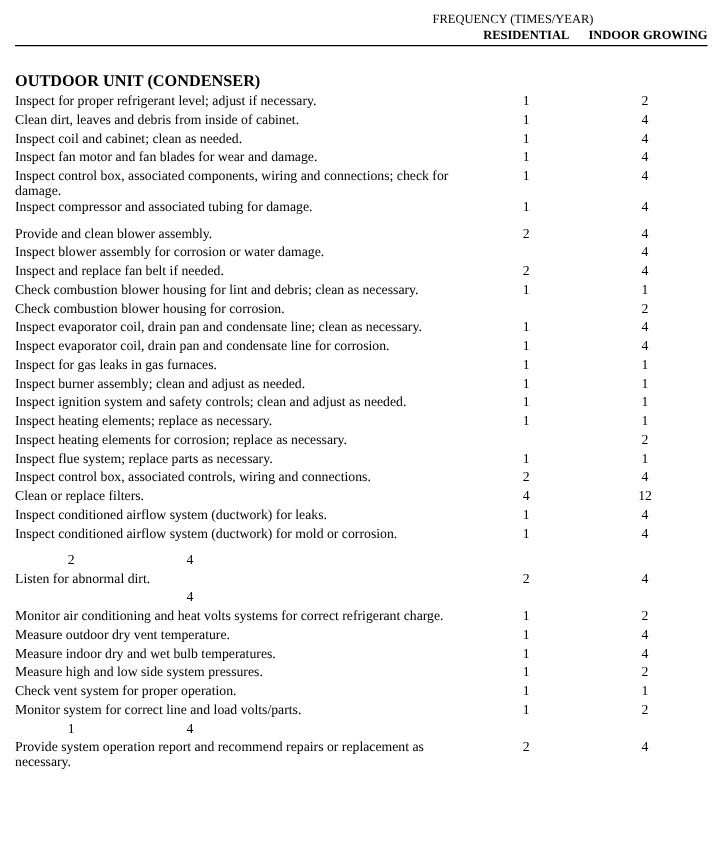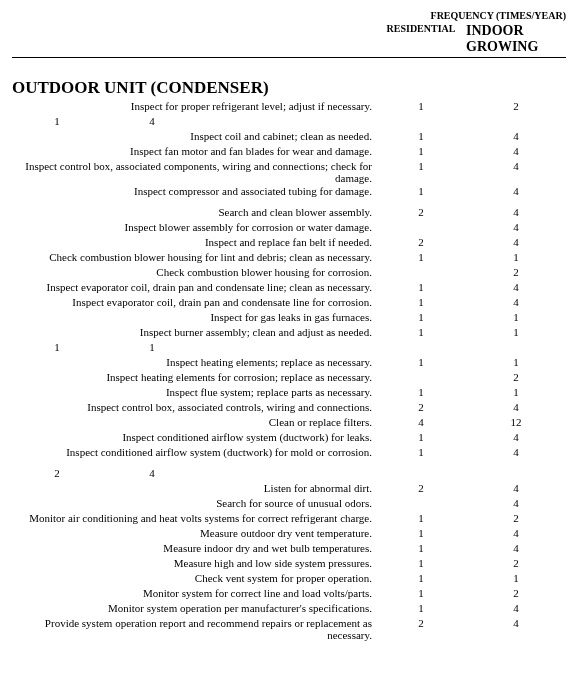--- a/index.html
+++ b/index.html
@@ -10,61 +10,60 @@
       color: #000;
       width: 578px;
       padding: 10px 12px;
     }
     .header-row {
       display: flex;
       justify-content: flex-end;
       margin-bottom: 2px;
     }
     .freq-header {
-      text-align: right;
-      font-weight: bold;
+      text-align: left;
+      font-weight: normal;
       font-size: 10px;
       width: 220px;
     }
     .col-headers {
       display: flex;
       justify-content: flex-end;
       margin-bottom: 20px;
       border-bottom: 1px solid #000;
       padding-bottom: 2px;
     }
     .col-res {
       font-weight: bold;
       font-size: 10px;
       width: 90px;
       text-align: center;
     }
     .col-indoor {
       font-weight: bold;
-      font-size: 14px;
+      font-size: 10px;
       width: 100px;
-      text-align: left;
+      text-align: right;
     }
     .section-title {
       font-weight: bold;
-      font-size: 17px;
+      font-size: 13px;
       margin-top: 20px;
       margin-bottom: 2px;
     }
     .data-row {
       display: flex;
       align-items: flex-start;
       margin-bottom: 1px;
       min-height: 14px;
     }
     .row-label {
       flex: 1;
       font-size: 11px;
       padding-right: 4px;
-      text-align: right;
     }
     .row-res {
       width: 90px;
       text-align: center;
       font-size: 11px;
       flex-shrink: 0;
     }
     .row-indoor {
       width: 100px;
       text-align: center;
@@ -88,20 +87,21 @@
 </div>
 
 <div id="sections-container">
     <div class="section-title">OUTDOOR UNIT (CONDENSER)</div>
     <div class="data-row">
       <div class="row-label">Inspect for proper refrigerant level; adjust if necessary.</div>
       <div class="row-res">1</div>
       <div class="row-indoor">2</div>
     </div>
     <div class="data-row">
+      <div class="row-label">Clean dirt, leaves and debris from inside of cabinet.</div>
       <div class="row-res">1</div>
       <div class="row-indoor">4</div>
     </div>
     <div class="data-row">
       <div class="row-label">Inspect coil and cabinet; clean as needed.</div>
       <div class="row-res">1</div>
       <div class="row-indoor">4</div>
     </div>
     <div class="data-row">
       <div class="row-label">Inspect fan motor and fan blades for wear and damage.</div>
@@ -113,21 +113,21 @@
       <div class="row-res">1</div>
       <div class="row-indoor">4</div>
     </div>
     <div class="data-row">
       <div class="row-label">Inspect compressor and associated tubing for damage.</div>
       <div class="row-res">1</div>
       <div class="row-indoor">4</div>
     </div>
     <div class="spacer"></div>
     <div class="data-row">
-      <div class="row-label">Search and clean blower assembly.</div>
+      <div class="row-label">Provide and clean blower assembly.</div>
       <div class="row-res">2</div>
       <div class="row-indoor">4</div>
     </div>
     <div class="data-row">
       <div class="row-label">Inspect blower assembly for corrosion or water damage.</div>
       <div class="row-res"></div>
       <div class="row-indoor">4</div>
     </div>
     <div class="data-row">
       <div class="row-label">Inspect and replace fan belt if needed.</div>
@@ -158,20 +158,21 @@
       <div class="row-label">Inspect for gas leaks in gas furnaces.</div>
       <div class="row-res">1</div>
       <div class="row-indoor">1</div>
     </div>
     <div class="data-row">
       <div class="row-label">Inspect burner assembly; clean and adjust as needed.</div>
       <div class="row-res">1</div>
       <div class="row-indoor">1</div>
     </div>
     <div class="data-row">
+      <div class="row-label">Inspect ignition system and safety controls; clean and adjust as needed.</div>
       <div class="row-res">1</div>
       <div class="row-indoor">1</div>
     </div>
     <div class="data-row">
       <div class="row-label">Inspect heating elements; replace as necessary.</div>
       <div class="row-res">1</div>
       <div class="row-indoor">1</div>
     </div>
     <div class="data-row">
       <div class="row-label">Inspect heating elements for corrosion; replace as necessary.</div>
@@ -207,21 +208,20 @@
     <div class="data-row">
       <div class="row-res">2</div>
       <div class="row-indoor">4</div>
     </div>
     <div class="data-row">
       <div class="row-label">Listen for abnormal dirt.</div>
       <div class="row-res">2</div>
       <div class="row-indoor">4</div>
     </div>
     <div class="data-row">
-      <div class="row-label">Search for source of unusual odors.</div>
       <div class="row-res"></div>
       <div class="row-indoor">4</div>
     </div>
     <div class="data-row">
       <div class="row-label">Monitor air conditioning and heat volts systems for correct refrigerant charge.</div>
       <div class="row-res">1</div>
       <div class="row-indoor">2</div>
     </div>
     <div class="data-row">
       <div class="row-label">Measure outdoor dry vent temperature.</div>
@@ -242,21 +242,20 @@
       <div class="row-label">Check vent system for proper operation.</div>
       <div class="row-res">1</div>
       <div class="row-indoor">1</div>
     </div>
     <div class="data-row">
       <div class="row-label">Monitor system for correct line and load volts/parts.</div>
       <div class="row-res">1</div>
       <div class="row-indoor">2</div>
     </div>
     <div class="data-row">
-      <div class="row-label">Monitor system operation per manufacturer's specifications.</div>
       <div class="row-res">1</div>
       <div class="row-indoor">4</div>
     </div>
     <div class="data-row">
       <div class="row-label">Provide system operation report and recommend repairs or replacement as necessary.</div>
       <div class="row-res">2</div>
       <div class="row-indoor">4</div>
     </div>
   </div>
 

